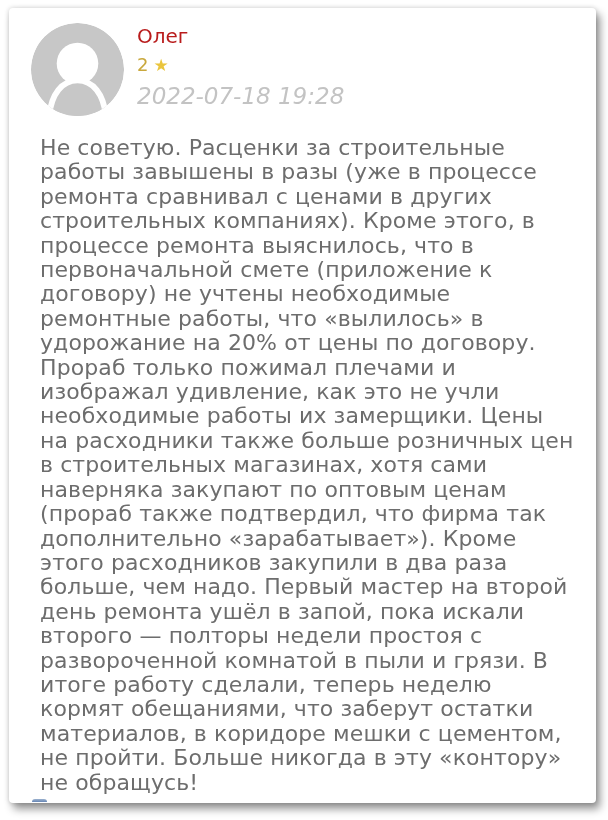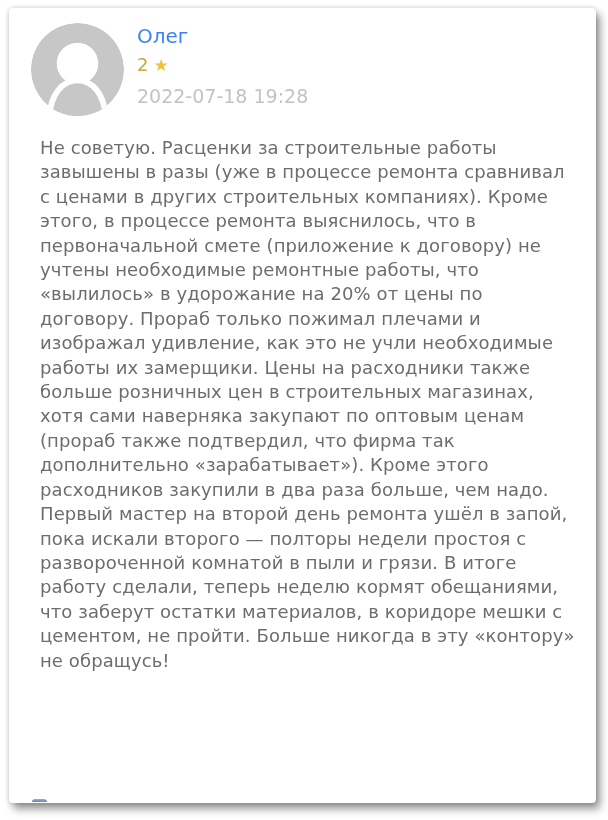--- a/index.html
+++ b/index.html
@@ -27,21 +27,21 @@
   .avatar {
     width: 95px; height: 95px;
     flex: 0 0 95px;
   }
   .avatar svg { width: 95px; height: 95px; display: block; }
   .header-info {
     margin-left: 12px;
     padding-top: 1px;
   }
   .author-name {
-    color: #3b82f6;
+    color: #b91c1c;
     font-size: 20px;
     line-height: 26px;
     font-weight: 400;
   }
   .rating-row {
     margin-top: 5px;
     display: flex;
     align-items: center;
     line-height: 22px;
   }
@@ -50,34 +50,35 @@
     font-size: 18px;
   }
   .star-icon {
     color: #eac53d;
     font-size: 17px;
     margin-left: 5px;
   }
   .review-date {
     margin-top: 8px;
     color: #c3c3c3;
-    font-size: 19px;
+    font-size: 23px;
     line-height: 24px;
+    font-style: italic;
   }
   .review-title {
     margin: 18px 20px 0 19px;
     color: #3a3a3a;
     font-size: 20px;
     font-weight: 700;
     line-height: 24px;
   }
   .review-body {
     margin: 19px 18px 0 31px;
     color: #6d6d6d;
-    font-size: 18px;
+    font-size: 22px;
     line-height: 24.4px;
     letter-spacing: 0.1px;
   }
   .cropped-element {
     position: absolute;
     left: 23px; bottom: 1px;
     width: 15px; height: 3px;
     border-radius: 7px 7px 0 0;
     background: linear-gradient(#8aa4c6, #4a6fa6);
     opacity: 0.85;

